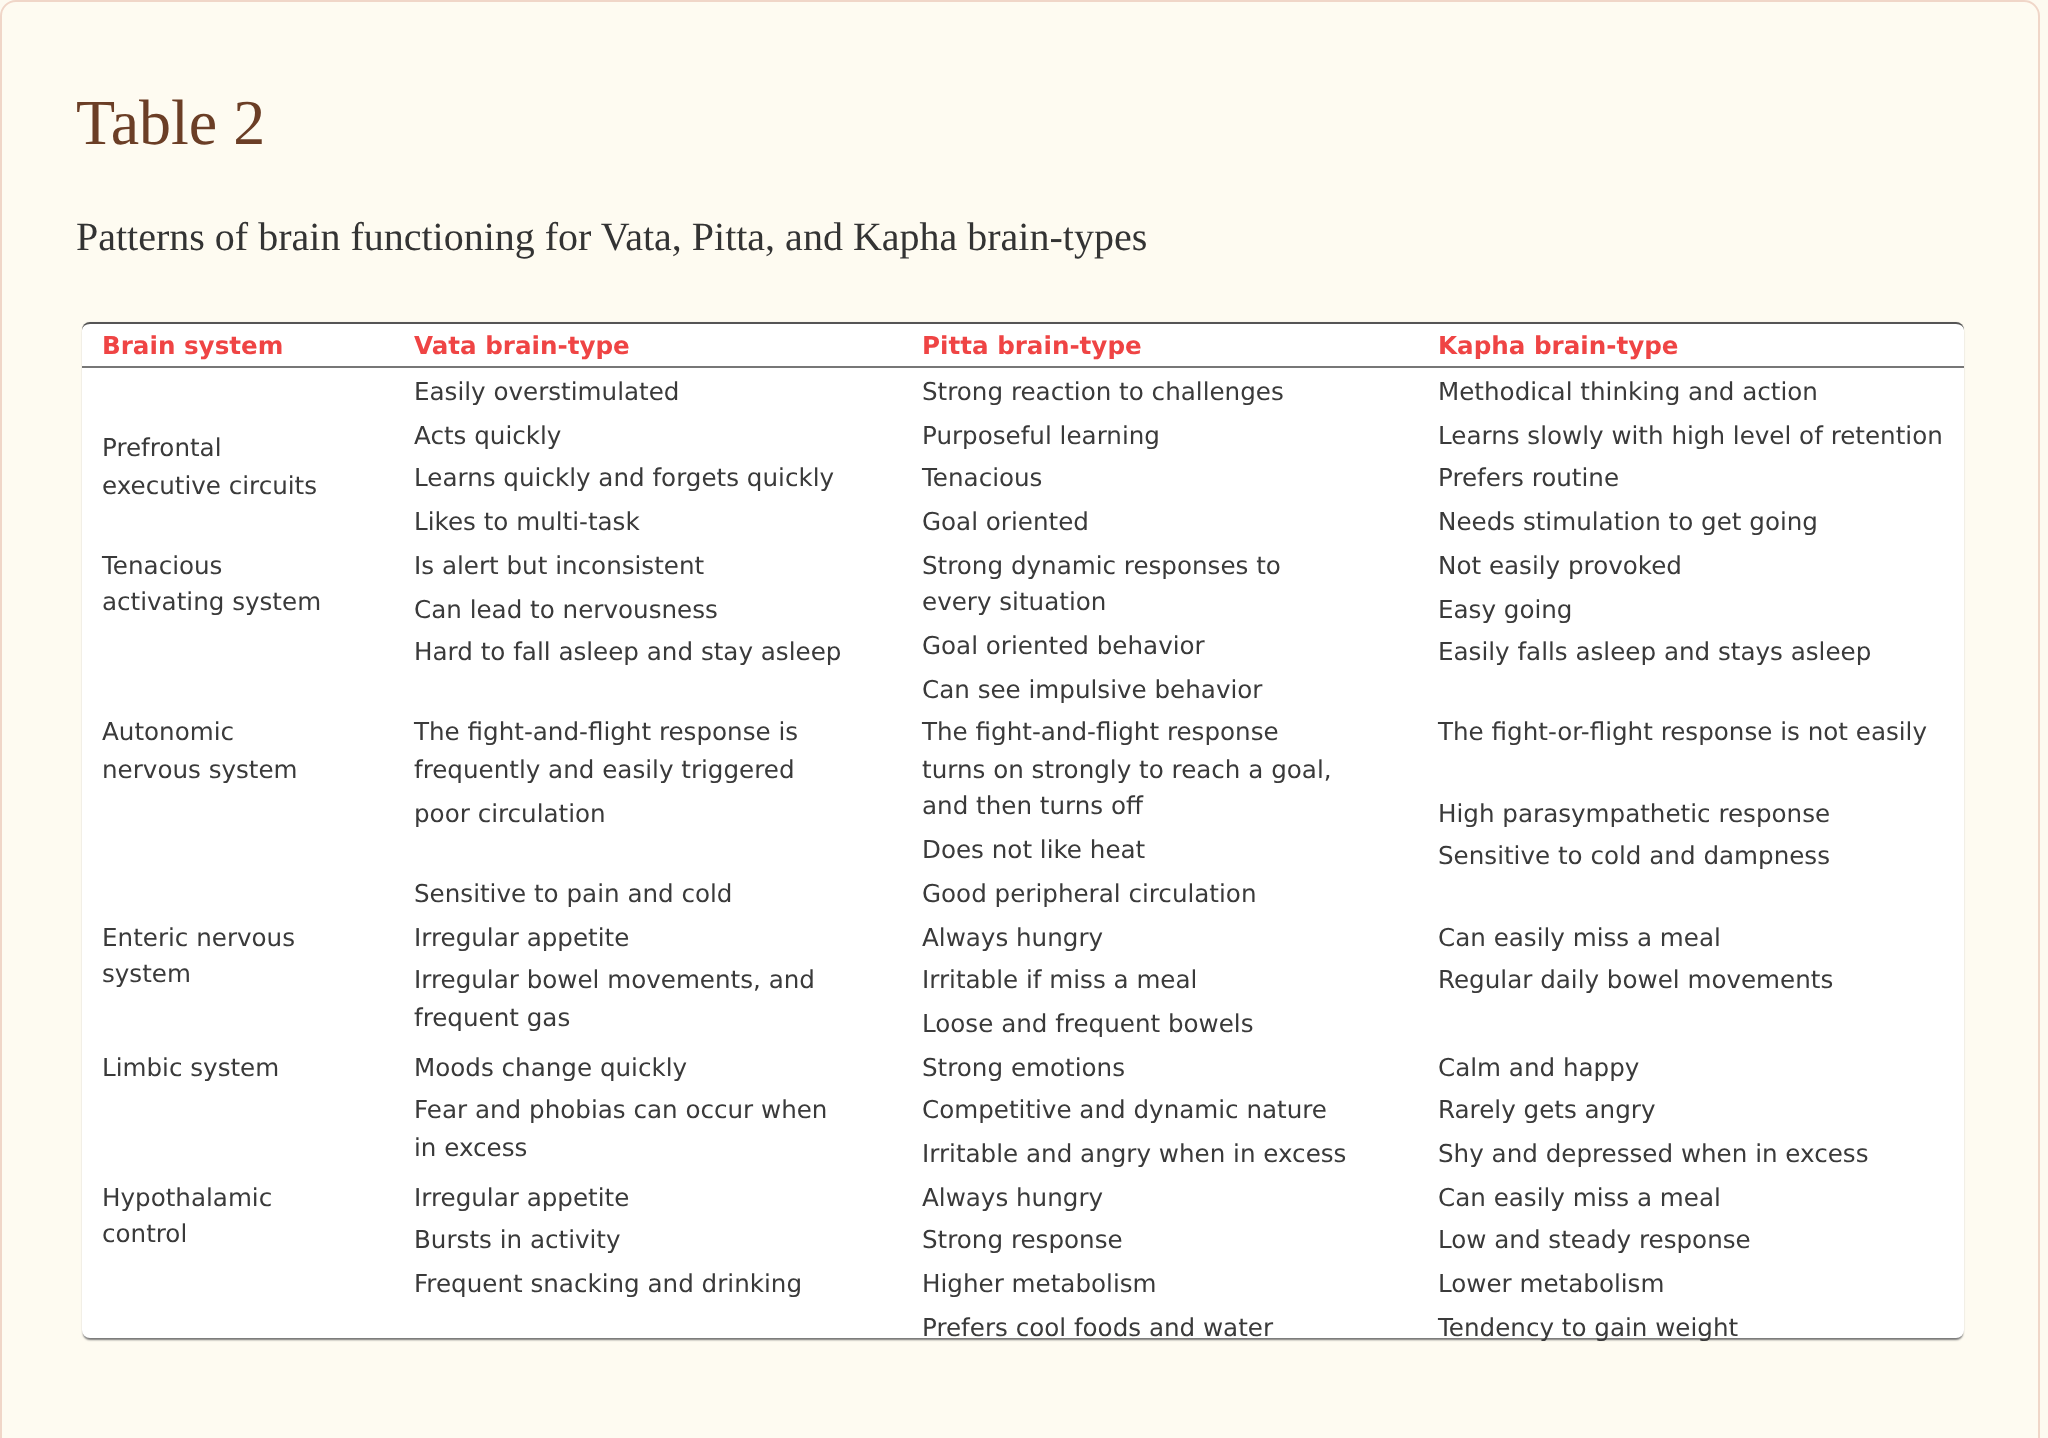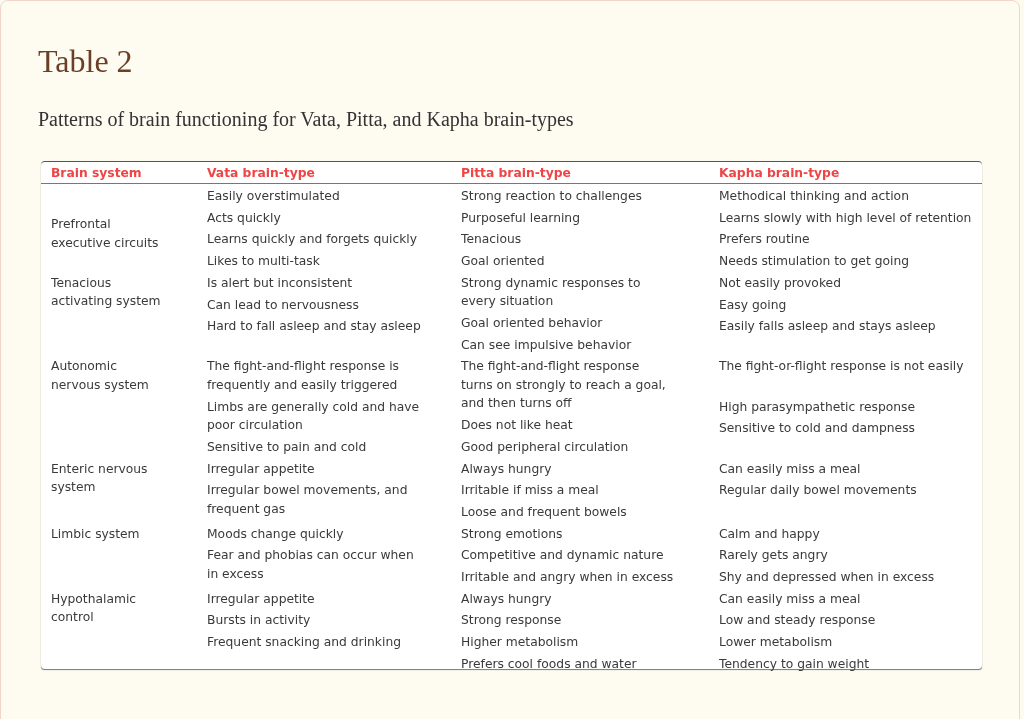--- a/index.html
+++ b/index.html
@@ -149,21 +149,20 @@
         <div>
           <div class="cell c0" style="top: 195.4px;">
             <span class="line">Autonomic</span>
             <span class="line">nervous system</span>
           </div>
           <div class="item c1" style="top: 195.4px;">
             <span class="line">The fight-and-flight response is</span>
             <span class="line">frequently and easily triggered</span>
           </div>
           <div class="item c1" style="top: 235.6px;">
-            <span class="line">Limbs are generally cold and have</span>
             <span class="line">poor circulation</span>
           </div>
           <div class="item c1" style="top: 275.8px;">
             <span class="line">Sensitive to pain and cold</span>
           </div>
           <div class="item c2" style="top: 195.4px;">
             <span class="line">The fight-and-flight response</span>
             <span class="line">turns on strongly to reach a goal,</span>
             <span class="line">and then turns off</span>
           </div>

